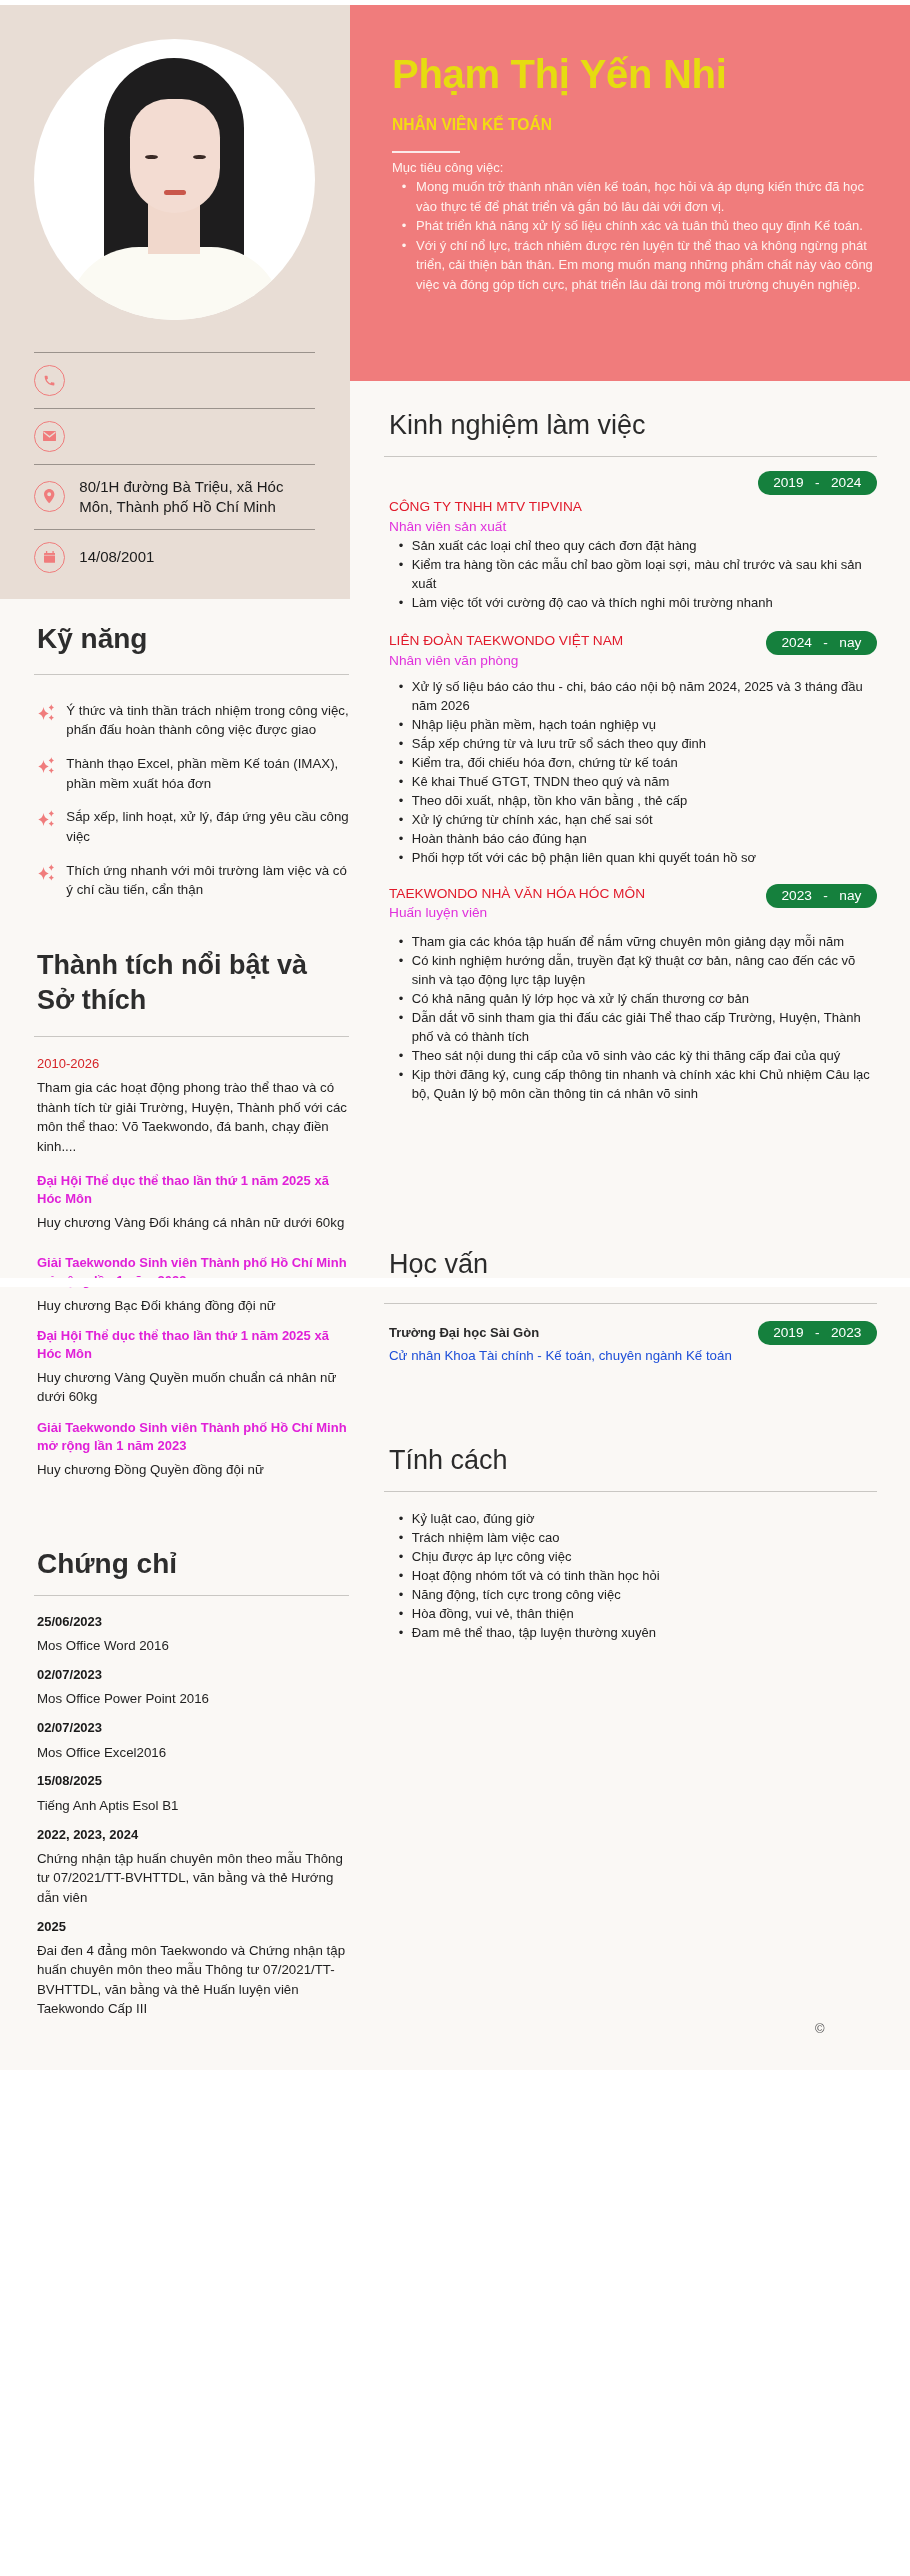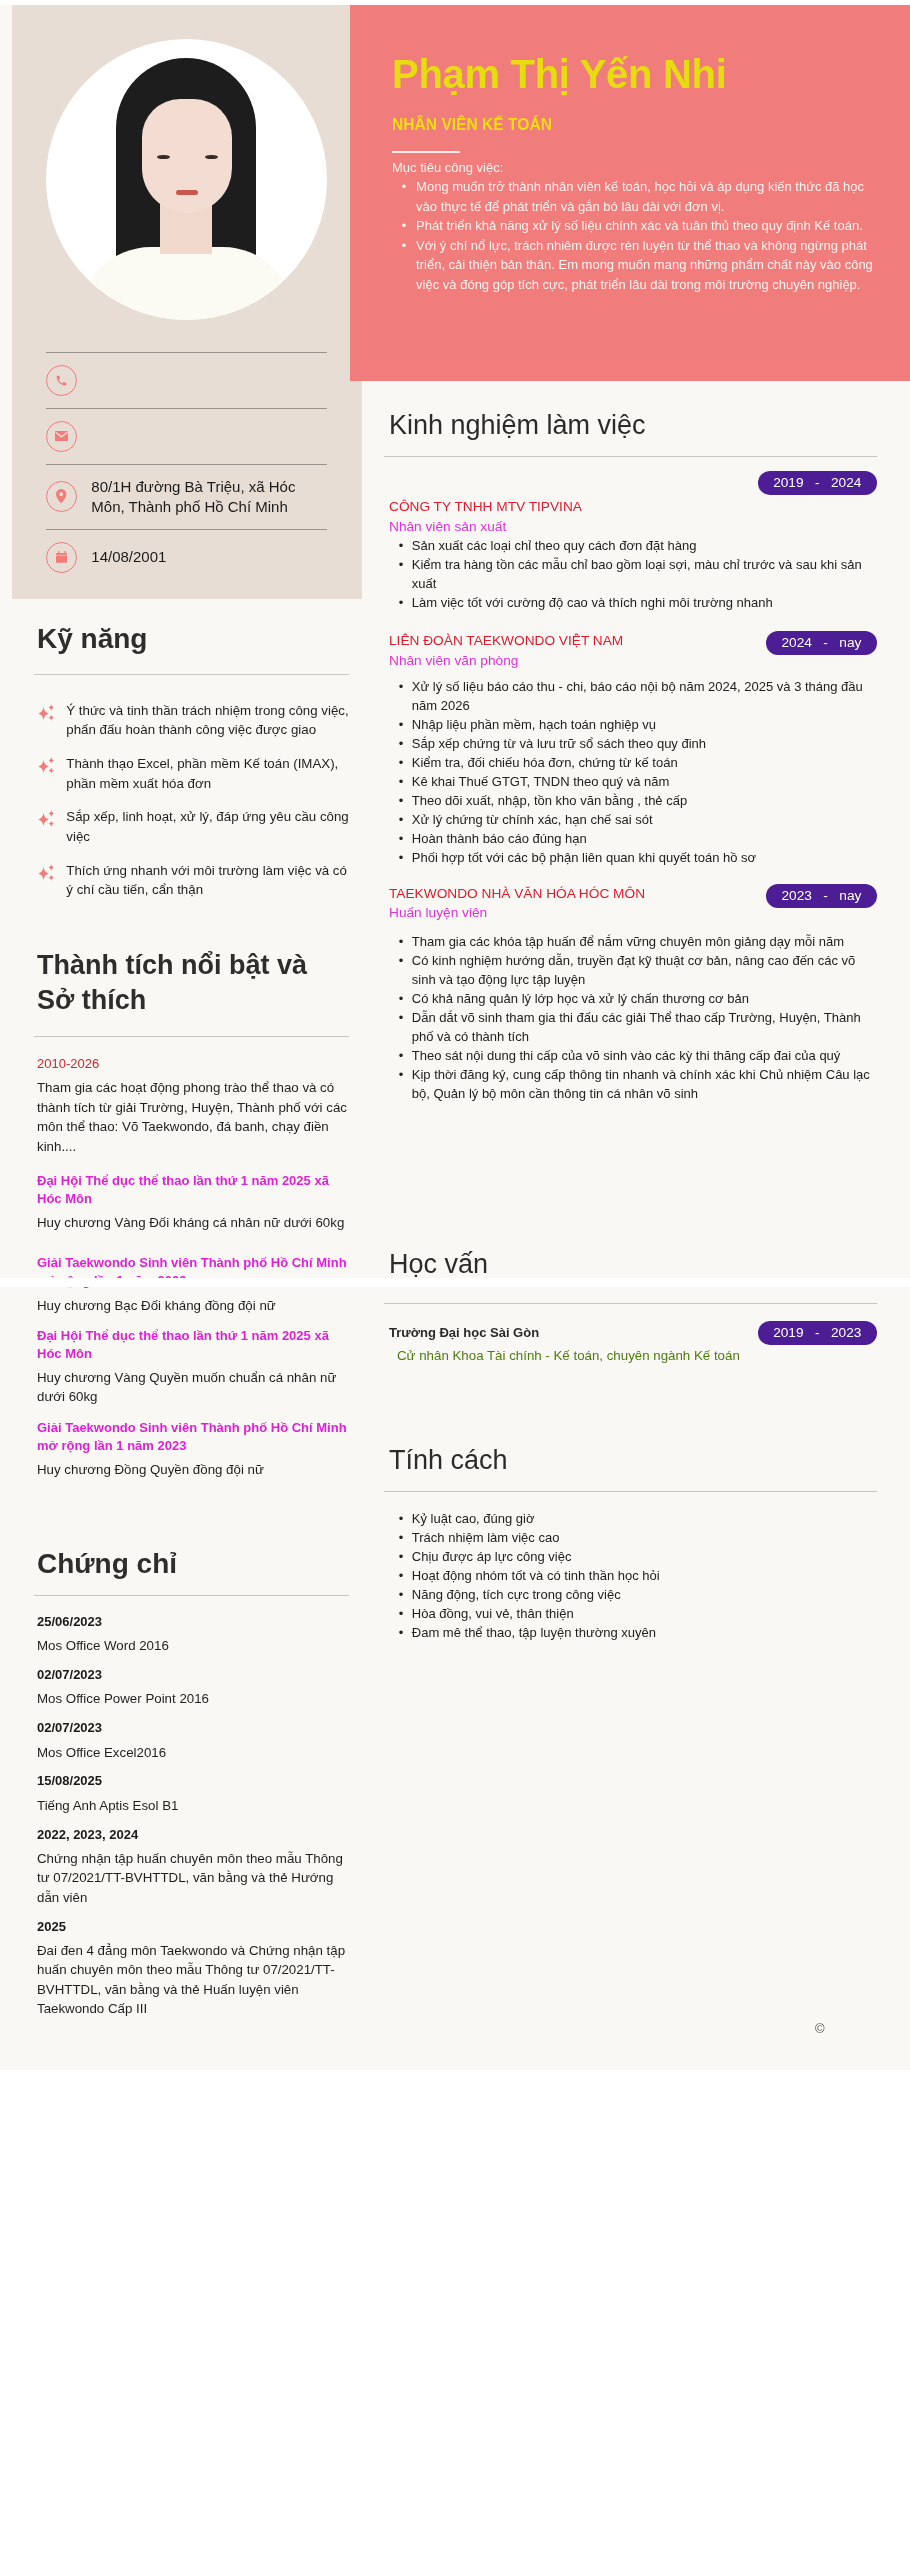--- a/index.html
+++ b/index.html
@@ -2,21 +2,21 @@
 <html style="font-size:10.4px"><head>
 <meta charset="utf-8">
 <style>
   * { box-sizing: border-box; margin: 0; padding: 0; }
   html, body { width: 910px; background: #ffffff; }
   body { font-family: "Liberation Sans", sans-serif; color: #1f1f1f; position: relative; height: 2576px; }
 
   .page { position: absolute; top: 4.6px; left: 0; width: 910px; height: 2065px; background: #faf8f5; }
 
   
-  .left { position: absolute; left: 0; top: 0; width: 346px; padding-left: 12px; }
+  .left { position: absolute; left: 0; top: 0; width: 346px; }
   .left-top { background: #e8ddd5; width: 350px; height: 594px; position: relative; }
   .photo { position: absolute; left: 34px; top: 34px; width: 281px; height: 281px; border-radius: 50%;
            background: #fff; overflow: hidden; }
   .photo .hair { position: absolute; left: 70px; top: 19.5px; width: 140px; height: 247px; background: #1e1d1e;
                  border-radius: 70px 70px 13px 13px; }
   .photo .face { position: absolute; left: 96px; top: 60px; width: 90px; height: 114px; background: #f3dcd2;
                  border-radius: 39px 39px 46px 46px; }
   .photo .neck { position: absolute; left: 114px; top: 156px; width: 52px; height: 59px; background: #f1d8cc; }
   .photo .shirt { position: absolute; left: 32.5px; top: 208px; width: 216px; height: 104px; background: #fbfaf3;
                   border-radius: 72px 72px 0 0; }
@@ -52,30 +52,30 @@
   .objective { position: absolute; left: 42px; top: 153px; width: 481px; color: #fff2ee; font-size: 13px; line-height: 19.5px; }
   .objective ul { list-style: none; margin-left: 9.8px; }
   .objective li { position: relative; padding-left: 14.3px; }
   .objective li::before { content: "•"; position: absolute; left: 0; }
 
   .rsec { position: absolute; left: 389px; width: 488px; }
   .rsec .sec-title { font-size: 27px; font-weight: normal; color: #2b2b2b; }
   .rsec .sec-rule { margin-left: -5.2px; width: 493px; }
 
   .job { position: relative; }
-  .pill { position: absolute; right: 0; height: 24px; padding: 0 15.6px; border-radius: 12.4px; background: #4c1d95;
+  .pill { position: absolute; right: 0; height: 24px; padding: 0 15.6px; border-radius: 12.4px; background: #15803d;
           color: #fff; font-size: 13.7px; line-height: 24px; white-space: pre; }
   .company { color: #e11a2b; font-weight: normal; font-size: 13.7px; line-height: 19.5px; }
   .position { color: #e030dc; font-size: 13.7px; line-height: 19.5px; }
   .bullets { list-style: none; margin-left: 9.8px; }
   .bullets li { position: relative; padding-left: 13px; font-size: 13px; line-height: 19px; color: #222; }
   .bullets li::before { content: "•"; position: absolute; left: 0; }
 
   .school { font-weight: bold; font-size: 13px; line-height: 18px; color: #2a2a2a; }
-  .degree { font-size: 13.3px; line-height: 19.5px; color: #4d7c0f; margin-left: 8px; }
+  .degree { font-size: 13.3px; line-height: 19.5px; color: #1d4ed8; }
 
   .white-band { position: absolute; left: 0; top: 1278px; width: 910px; height: 9px; background: #ffffff; }
   .copyright { position: absolute; left: 815px; top: 2016px; font-size: 13px; color: #555; }
 </style>
 </head>
 <body>
 
 <div class="page">
 
   <div class="left">

